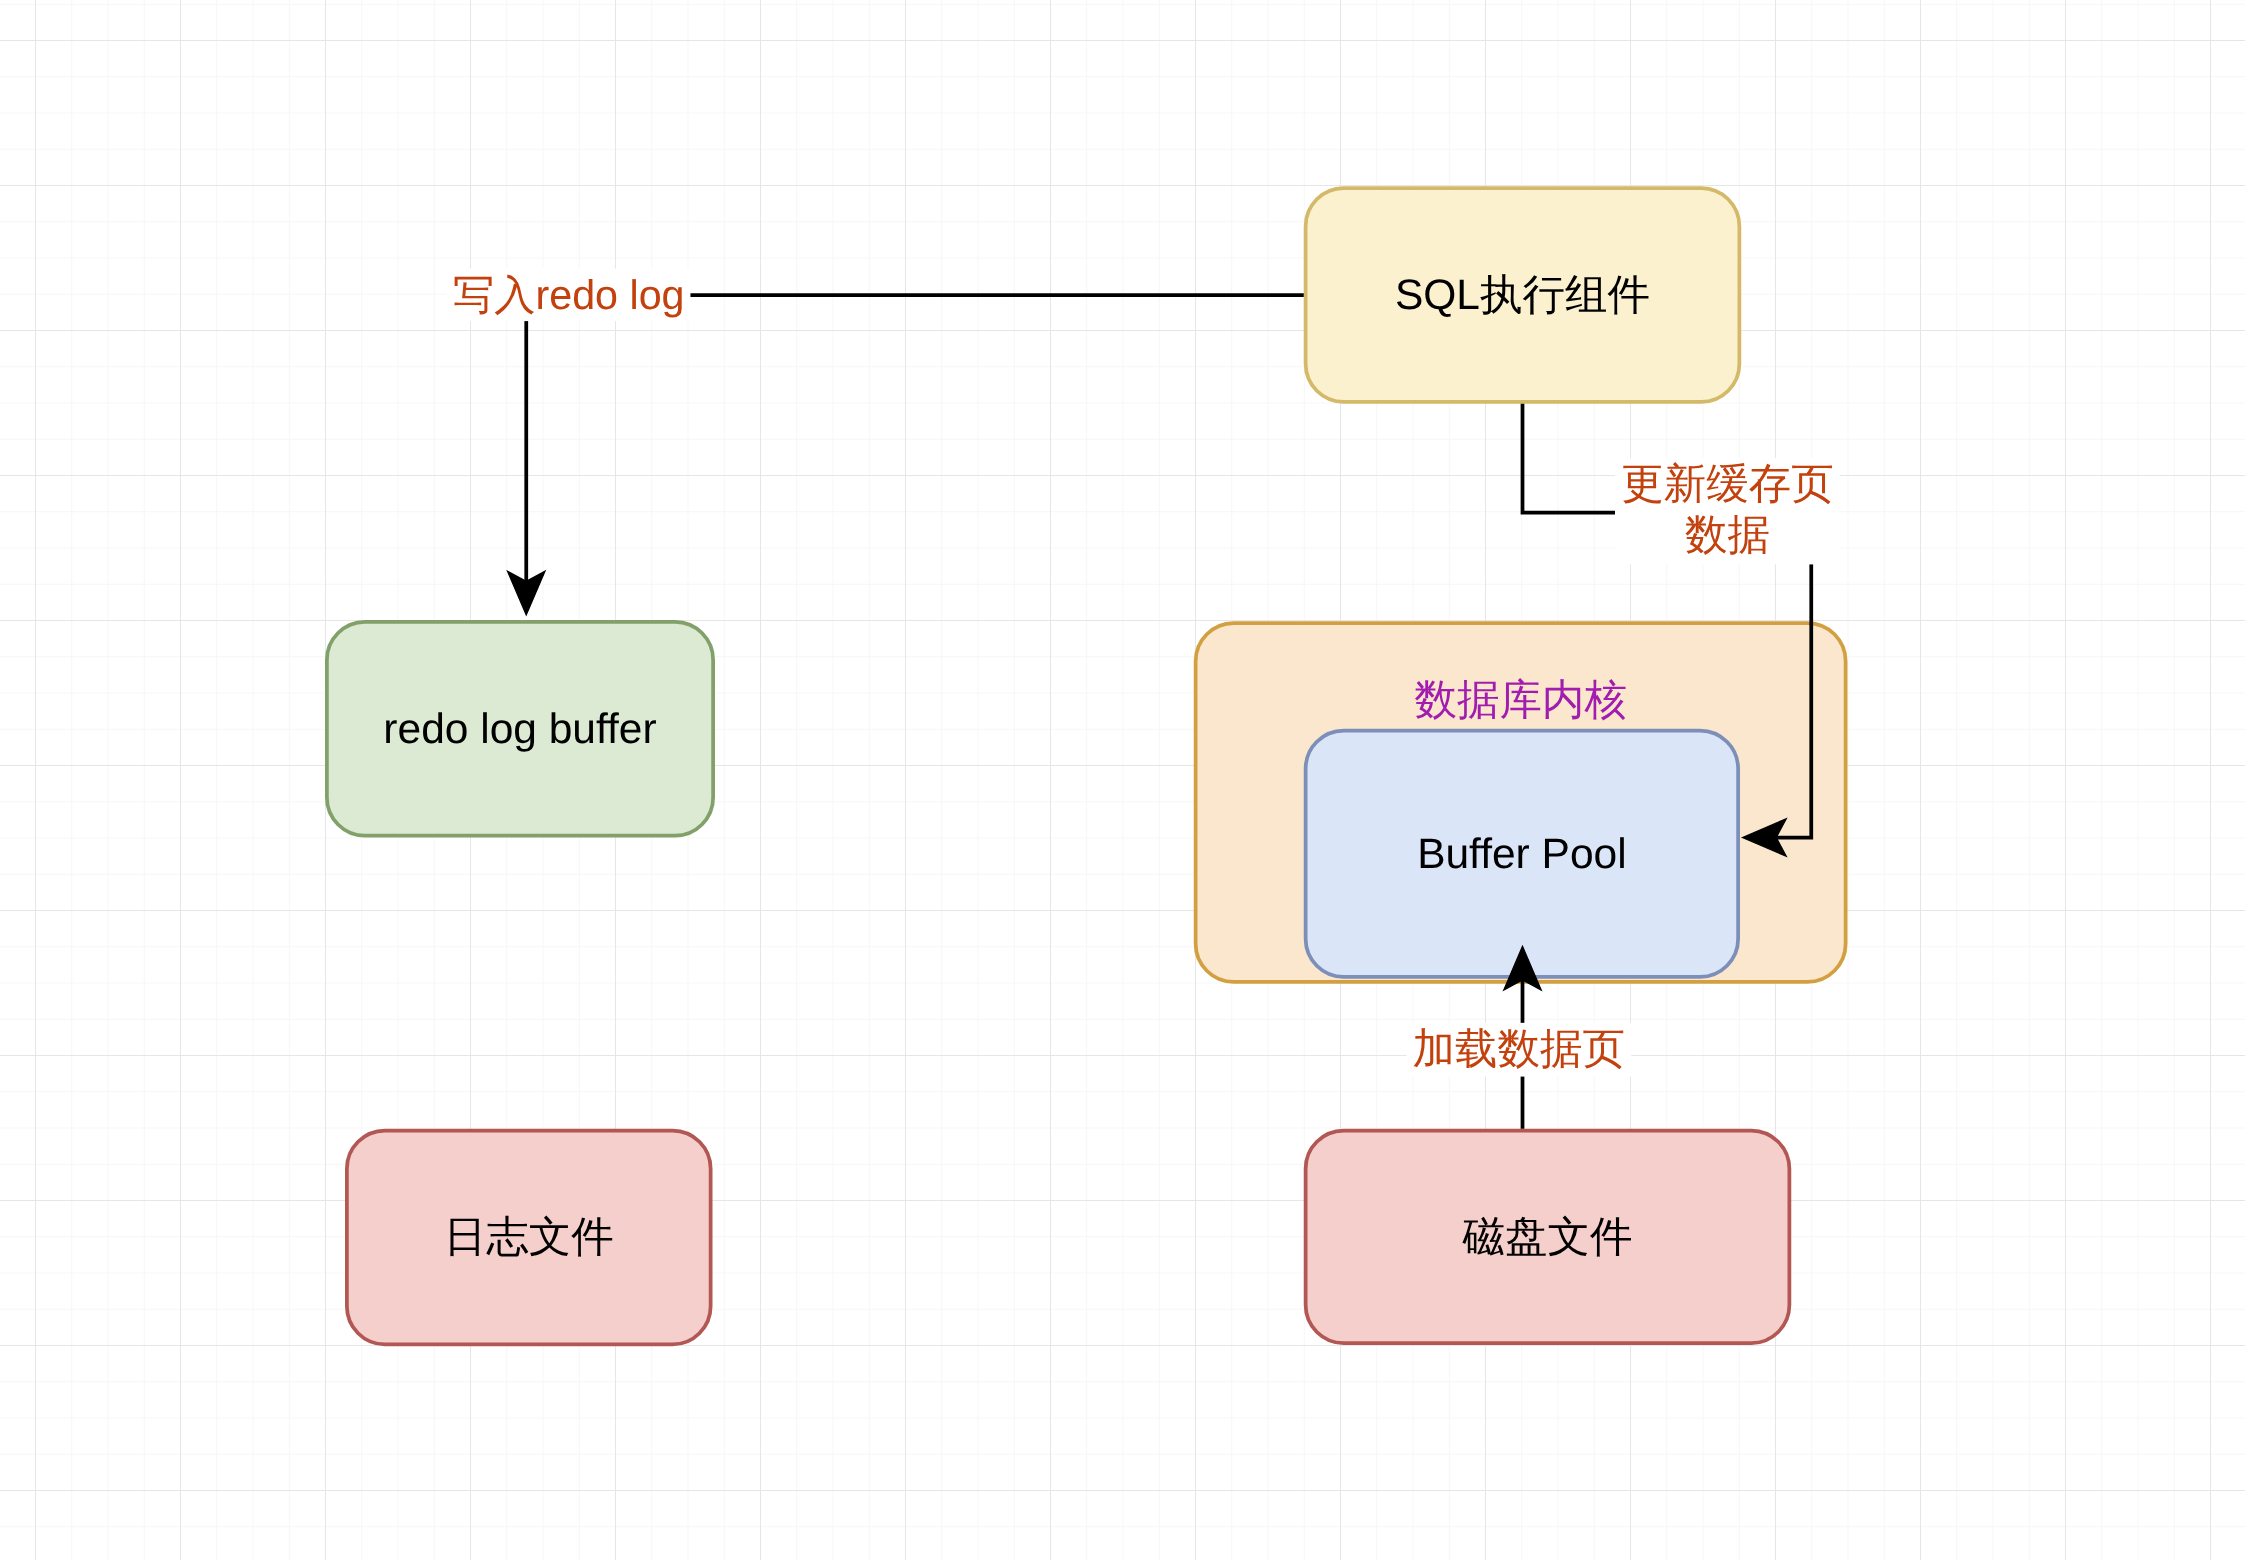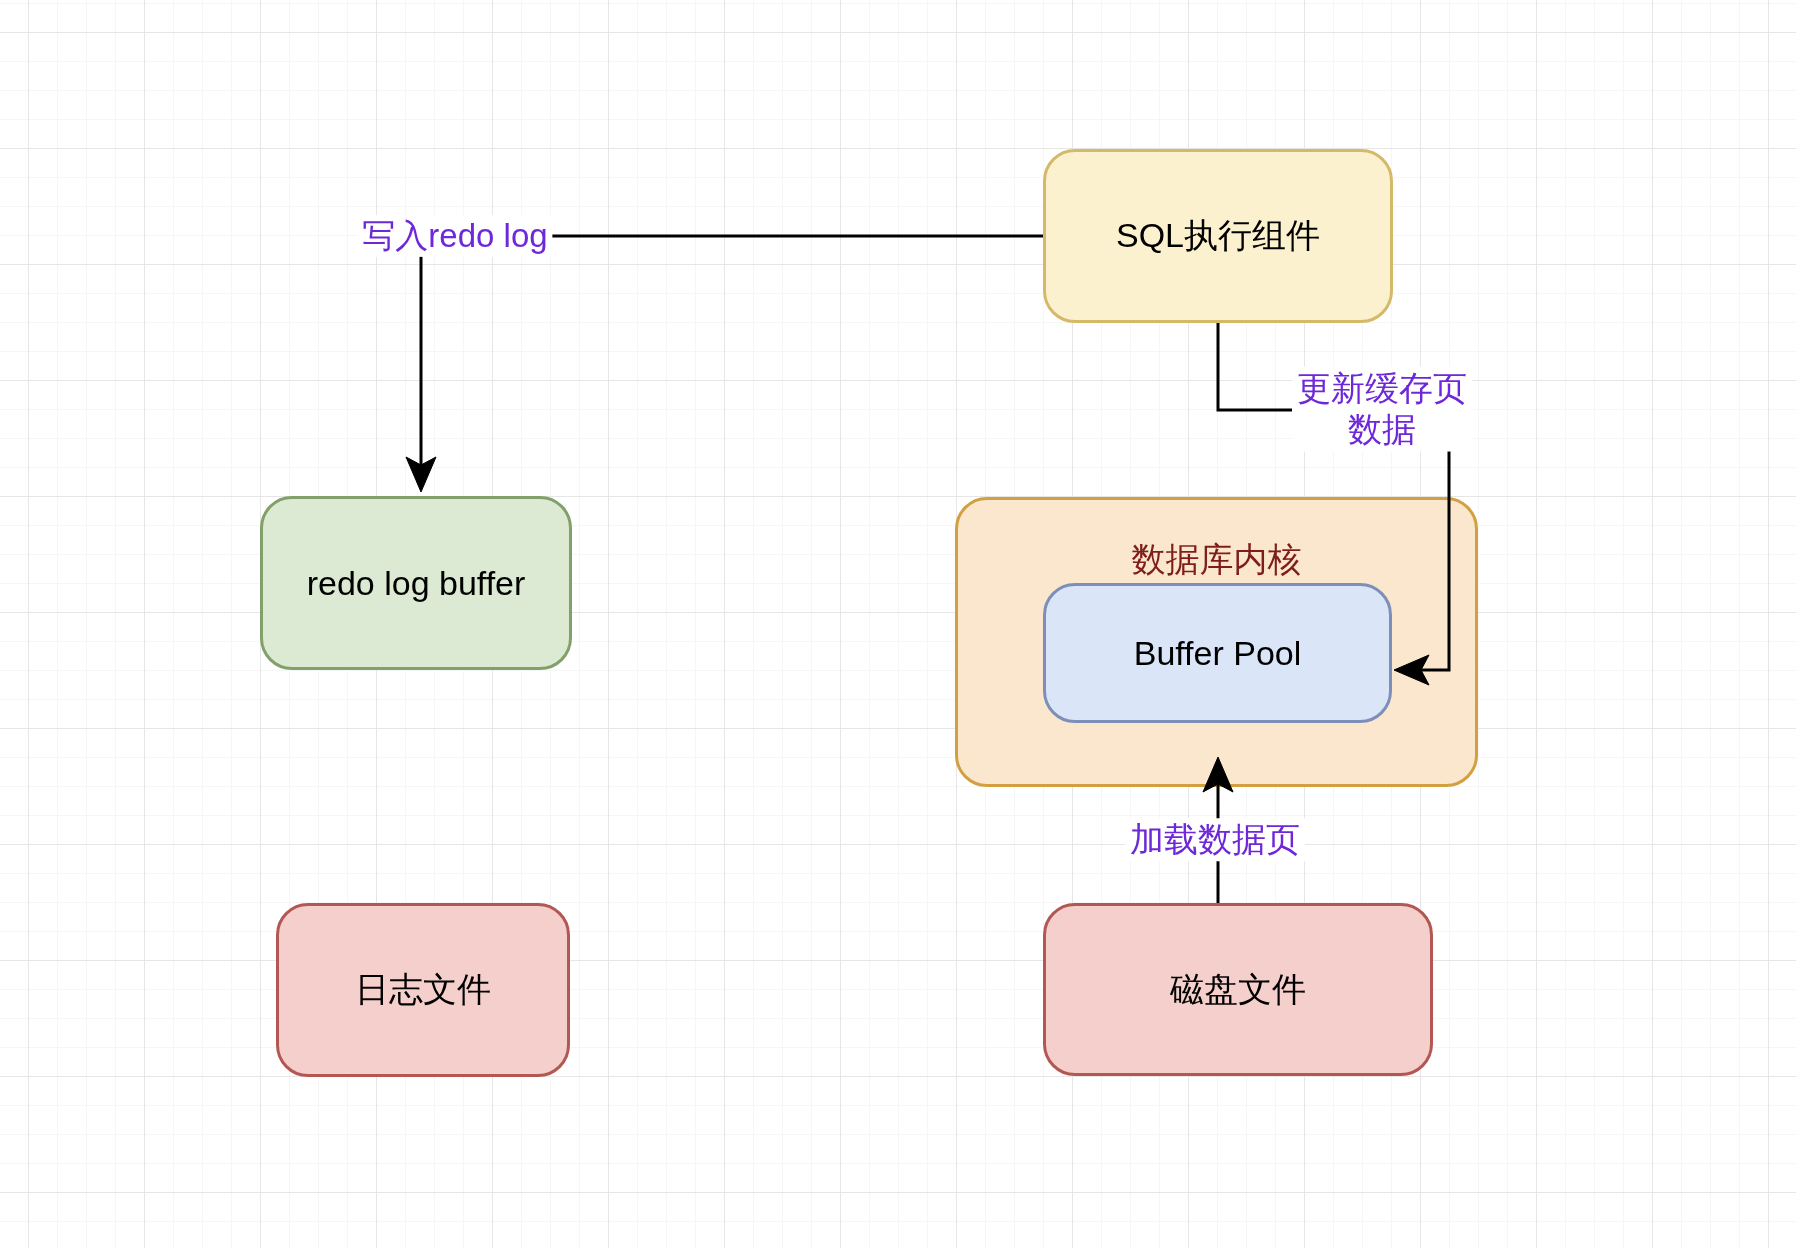--- a/index.html
+++ b/index.html
@@ -29,31 +29,31 @@
     align-items: center;
     justify-content: center;
     font-size: 34px;
     color: #000000;
     z-index: 1;
     border-radius: 32px;
   }
   .node.sql       { left:1043px; top:149px; width:350px; height:174px; background:#FBF1CE; border:3px solid #D4B968; }
   .node.redo      { left:260px;  top:496px; width:312px; height:174px; background:#DCEAD4; border:3px solid #82A069; }
   .node.kernel    { left:955px;  top:497px; width:523px; height:290px; background:#FAE7CD; border:3px solid #D2A040; }
-  .node.bufferpool{ left:1043px; top:583px; width:349px; height:140px; background:#DBE5F8; border:3px solid #7D8FB9; z-index:2; }
+  .node.bufferpool{ left:1043px; top:583px; width:349px; height:200px; background:#DBE5F8; border:3px solid #7D8FB9; z-index:2; }
   .node.logfile   { left:260px;  top:903px; width:294px; height:174px; background:#F5CFCC; border:3px solid #B25753;margin-left:16px; }
   .node.diskfile  { left:1043px; top:903px; width:390px; height:173px; background:#F5CFCC; border:3px solid #B25753; }
   .kernel-title {
     position: absolute;
     top: 37px;
     left: 0;
     right: 0;
     text-align: center;
     font-size: 34px;
-    color: #7f1d1d;
+    color: #a21caf;
   }
   svg.edge-layer {
     position: absolute;
     left: 0; top: 0;
     width: 1796px;
     height: 1248px;
     z-index: 3;
     pointer-events: none;
   }
   .edge-line {
@@ -63,21 +63,21 @@
   }
   .edge-arrow {
     fill: #000000;
     stroke: #000000;
     stroke-width: 1;
   }
   .edge-label {
     position: absolute;
     transform: translate(-50%, -50%);
     background: #ffffff;
-    color: #6d28d9;
+    color: #c2410c;
     font-size: 33px;
     line-height: 1.22;
     white-space: nowrap;
     text-align: center;
     padding: 1px 5px;
     z-index: 4;
   }
   .edge-label span { display: block; }
   #lbl-write  { left: 455px;  top: 236px; }
   #lbl-update { left: 1382px; top: 409px; font-size: 34px; }

